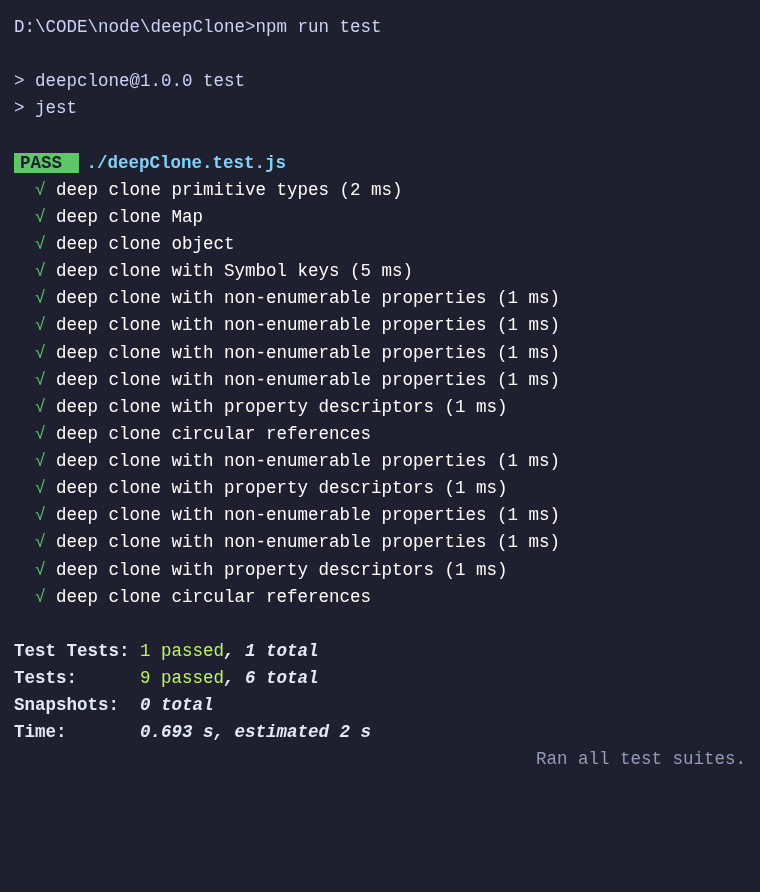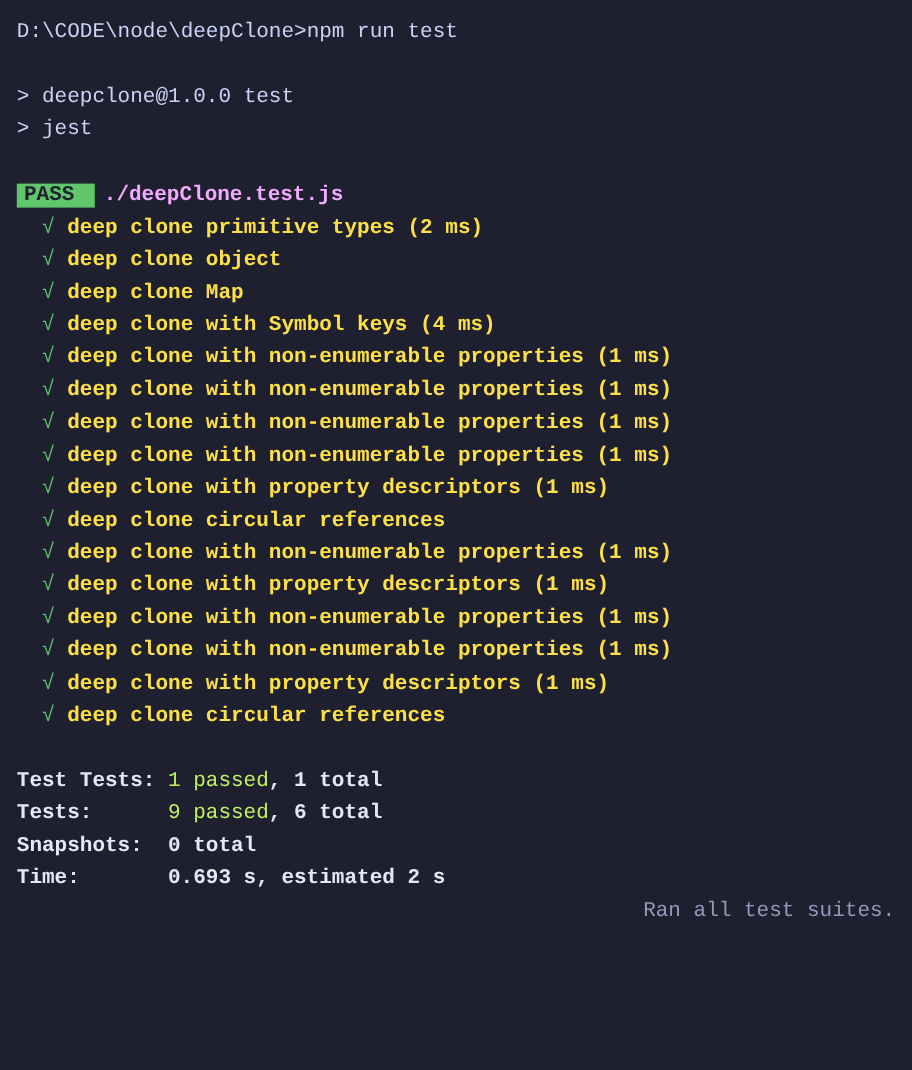--- a/index.html
+++ b/index.html
@@ -26,46 +26,46 @@
     }
     .pass-badge {
       background-color: #5fc76a;
       color: #1e2030;
       padding: 0 6px;
       font-weight: bold;
       margin-right: 8px;
     }
     .test-file {
       font-weight: bold;
-      color: #f0abfc;
+      color: #7dd3fc;
     }
     .test-item {
       padding-left: 2ch;
     }
     .check {
       color: #5fc76a;
     }
     .test-name {
-      color: #fde047;
-      font-weight: bold;
+      color: #ffffff;
     }
     .summary-line {
       color: #e2e8f5;
       font-weight: bold;
     }
     .summary-label {
       display: inline-block;
       min-width: 7.2em;
     }
     .green {
       color: #bef264;
       font-weight: normal;
     }
     .normal {
       color: #e2e8f5;
+      font-style: italic;
     }
     .ran-line {
       color: #939ab7;
       text-align: right;
     }
   </style>
 </head>
 <body>
 
 <div class="prompt-line">D:\CODE\node\deepClone&gt;npm run test</div>
@@ -73,23 +73,23 @@
 <div class="prompt-line">&gt; deepclone@1.0.0 test</div>
 <div class="prompt-line">&gt; jest</div>
 <div class="blank-line"></div>
 
 <div>
   <span class="pass-badge"> PASS </span><span class="test-file"> ./deepClone.test.js</span>
 </div>
 
 <div id="test-list">
     <div class="test-item"><span class="check">√ </span><span class="test-name">deep clone primitive types (2 ms)</span></div>
+    <div class="test-item"><span class="check">√ </span><span class="test-name">deep clone Map</span></div>
     <div class="test-item"><span class="check">√ </span><span class="test-name">deep clone object</span></div>
-    <div class="test-item"><span class="check">√ </span><span class="test-name">deep clone Map</span></div>
-    <div class="test-item"><span class="check">√ </span><span class="test-name">deep clone with Symbol keys (4 ms)</span></div>
+    <div class="test-item"><span class="check">√ </span><span class="test-name">deep clone with Symbol keys (5 ms)</span></div>
     <div class="test-item"><span class="check">√ </span><span class="test-name">deep clone with non-enumerable properties (1 ms)</span></div>
     <div class="test-item"><span class="check">√ </span><span class="test-name">deep clone with non-enumerable properties (1 ms)</span></div>
     <div class="test-item"><span class="check">√ </span><span class="test-name">deep clone with non-enumerable properties (1 ms)</span></div>
     <div class="test-item"><span class="check">√ </span><span class="test-name">deep clone with non-enumerable properties (1 ms)</span></div>
     <div class="test-item"><span class="check">√ </span><span class="test-name">deep clone with property descriptors (1 ms)</span></div>
     <div class="test-item"><span class="check">√ </span><span class="test-name">deep clone circular references</span></div>
     <div class="test-item"><span class="check">√ </span><span class="test-name">deep clone with non-enumerable properties (1 ms)</span></div>
     <div class="test-item"><span class="check">√ </span><span class="test-name">deep clone with property descriptors (1 ms)</span></div>
     <div class="test-item"><span class="check">√ </span><span class="test-name">deep clone with non-enumerable properties (1 ms)</span></div>
     <div class="test-item"><span class="check">√ </span><span class="test-name">deep clone with non-enumerable properties (1 ms)</span></div>

